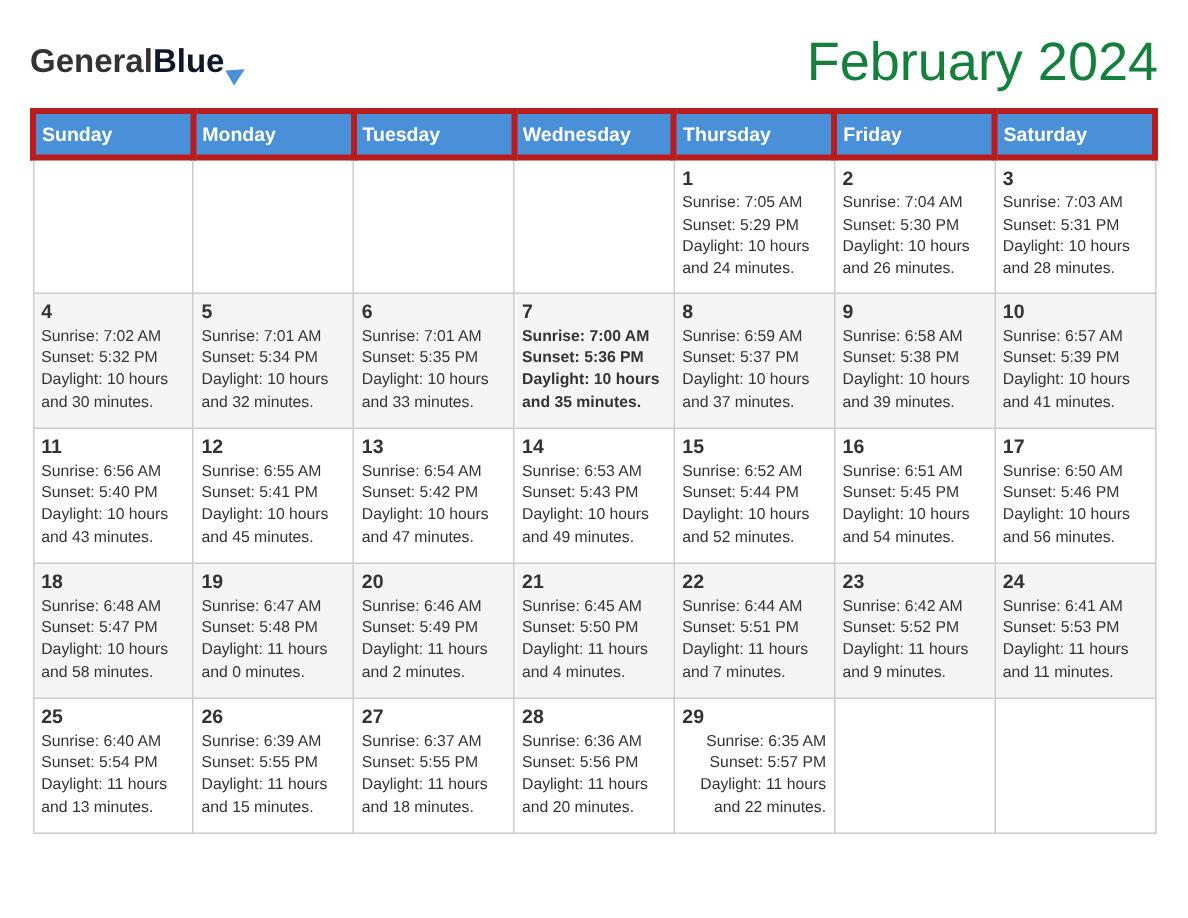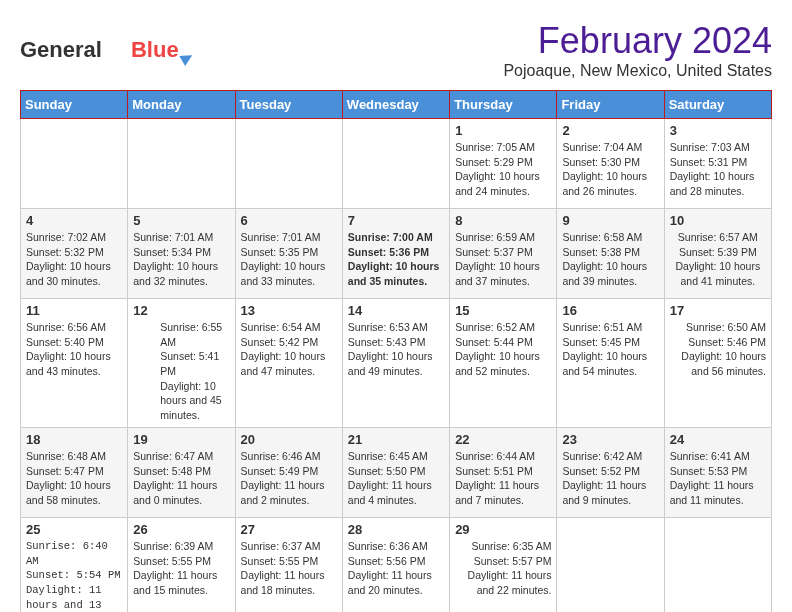--- a/index.html
+++ b/index.html
@@ -21,60 +21,60 @@
       flex-direction: column;
       align-items: flex-start;
     }
     .logo-text {
       display: flex;
       align-items: center;
       font-size: 22px;
       font-weight: bold;
     }
     .logo-general { color: #333; }
-    .logo-blue { color: #ef4444; padding-left: 29px; }
+    .logo-blue { color: #0f172a; }
     .logo-bird-shape {
       display: inline-block;
       width: 20px;
       height: 16px;
       position: relative;
       margin-left: 2px;
     }
     .logo-bird-shape::before {
       content: '▶';
       color: #4a90d9;
       font-size: 14px;
       transform: rotate(-30deg);
       display: inline-block;
     }
     .title-area {
       text-align: right;
     }
     .month-title {
       font-size: 36px;
       font-weight: normal;
-      color: #4c1d95;
+      color: #15803d;
     }
     .location {
       font-size: 16px;
       color: #333;
     }
     table {
       width: 100%;
       border-collapse: collapse;
       table-layout: fixed;
     }
     thead th {
       background-color: #4a90d9;
       color: white;
       font-size: 13px;
       font-weight: bold;
       padding: 6px 4px;
       text-align: left;
-      border: 1px solid #b91c1c;
+      border: 4px solid #b91c1c;
     }
     tbody td {
       border: 1px solid #ccc;
       vertical-align: top;
       padding: 4px 5px;
       font-size: 11px;
       color: #333;
       height: 90px;
     }
     .day-number {
@@ -105,21 +105,20 @@
 <div class="header-area">
   <div class="logo">
     <div class="logo-text">
       <span class="logo-general">General</span>
         <span class="logo-blue">Blue</span>
       <span class="logo-bird-shape"></span>
     </div>
   </div>
   <div class="title-area">
     <div class="month-title">February 2024</div>
-    <div class="location">Pojoaque, New Mexico, United States</div>
   </div>
 </div>
 
 <table>
   <thead>
     <tr>
     <th>Sunday</th>
         <th>Monday</th>
         <th>Tuesday</th>
         <th>Wednesday</th>
@@ -185,35 +184,35 @@
 Daylight: 10 hours and 37 minutes.</div>
         </td>
         <td>
           <span class="day-number">9</span>
           <div class="cell-info" style="white-space: pre-line;">Sunrise: 6:58 AM
 Sunset: 5:38 PM
 Daylight: 10 hours and 39 minutes.</div>
         </td>
         <td>
           <span class="day-number">10</span>
-          <div class="cell-info" style="white-space: pre-line; text-align: center;">Sunrise: 6:57 AM
+          <div class="cell-info" style="white-space: pre-line;">Sunrise: 6:57 AM
 Sunset: 5:39 PM
 Daylight: 10 hours and 41 minutes.</div>
         </td>
       </tr>
       <tr>
         <td>
           <span class="day-number">11</span>
           <div class="cell-info" style="white-space: pre-line;">Sunrise: 6:56 AM
 Sunset: 5:40 PM
 Daylight: 10 hours and 43 minutes.</div>
         </td>
         <td>
           <span class="day-number">12</span>
-          <div class="cell-info" style="white-space: pre-line; margin-left: 27px;">Sunrise: 6:55 AM
+          <div class="cell-info" style="white-space: pre-line;">Sunrise: 6:55 AM
 Sunset: 5:41 PM
 Daylight: 10 hours and 45 minutes.</div>
         </td>
         <td>
           <span class="day-number">13</span>
           <div class="cell-info" style="white-space: pre-line;">Sunrise: 6:54 AM
 Sunset: 5:42 PM
 Daylight: 10 hours and 47 minutes.</div>
         </td>
         <td>
@@ -229,21 +228,21 @@
 Daylight: 10 hours and 52 minutes.</div>
         </td>
         <td>
           <span class="day-number">16</span>
           <div class="cell-info" style="white-space: pre-line;">Sunrise: 6:51 AM
 Sunset: 5:45 PM
 Daylight: 10 hours and 54 minutes.</div>
         </td>
         <td>
           <span class="day-number">17</span>
-          <div class="cell-info" style="white-space: pre-line; text-align: right;">Sunrise: 6:50 AM
+          <div class="cell-info" style="white-space: pre-line;">Sunrise: 6:50 AM
 Sunset: 5:46 PM
 Daylight: 10 hours and 56 minutes.</div>
         </td>
       </tr>
       <tr>
         <td>
           <span class="day-number">18</span>
           <div class="cell-info" style="white-space: pre-line;">Sunrise: 6:48 AM
 Sunset: 5:47 PM
 Daylight: 10 hours and 58 minutes.</div>
@@ -281,21 +280,21 @@
         <td>
           <span class="day-number">24</span>
           <div class="cell-info" style="white-space: pre-line;">Sunrise: 6:41 AM
 Sunset: 5:53 PM
 Daylight: 11 hours and 11 minutes.</div>
         </td>
       </tr>
       <tr>
         <td>
           <span class="day-number">25</span>
-          <div class="cell-info" style="white-space: pre-line; font-family: Liberation Mono, monospace;">Sunrise: 6:40 AM
+          <div class="cell-info" style="white-space: pre-line;">Sunrise: 6:40 AM
 Sunset: 5:54 PM
 Daylight: 11 hours and 13 minutes.</div>
         </td>
         <td>
           <span class="day-number">26</span>
           <div class="cell-info" style="white-space: pre-line;">Sunrise: 6:39 AM
 Sunset: 5:55 PM
 Daylight: 11 hours and 15 minutes.</div>
         </td>
         <td>

